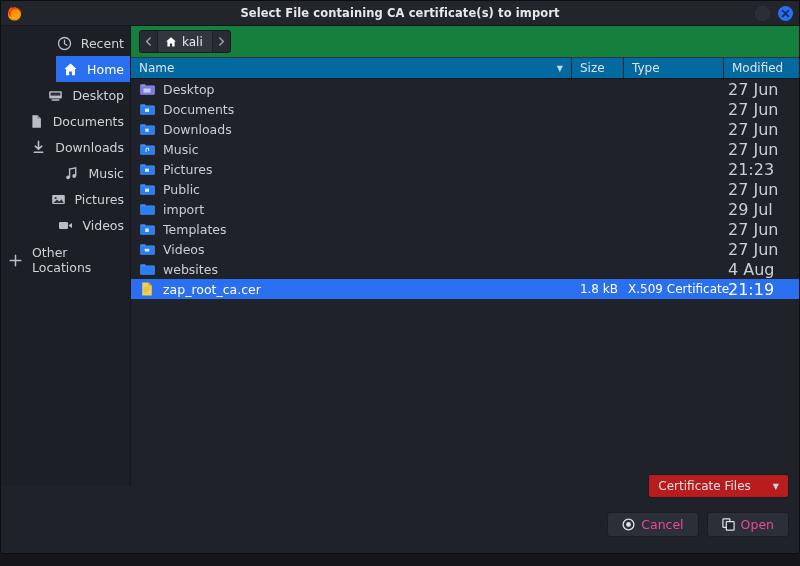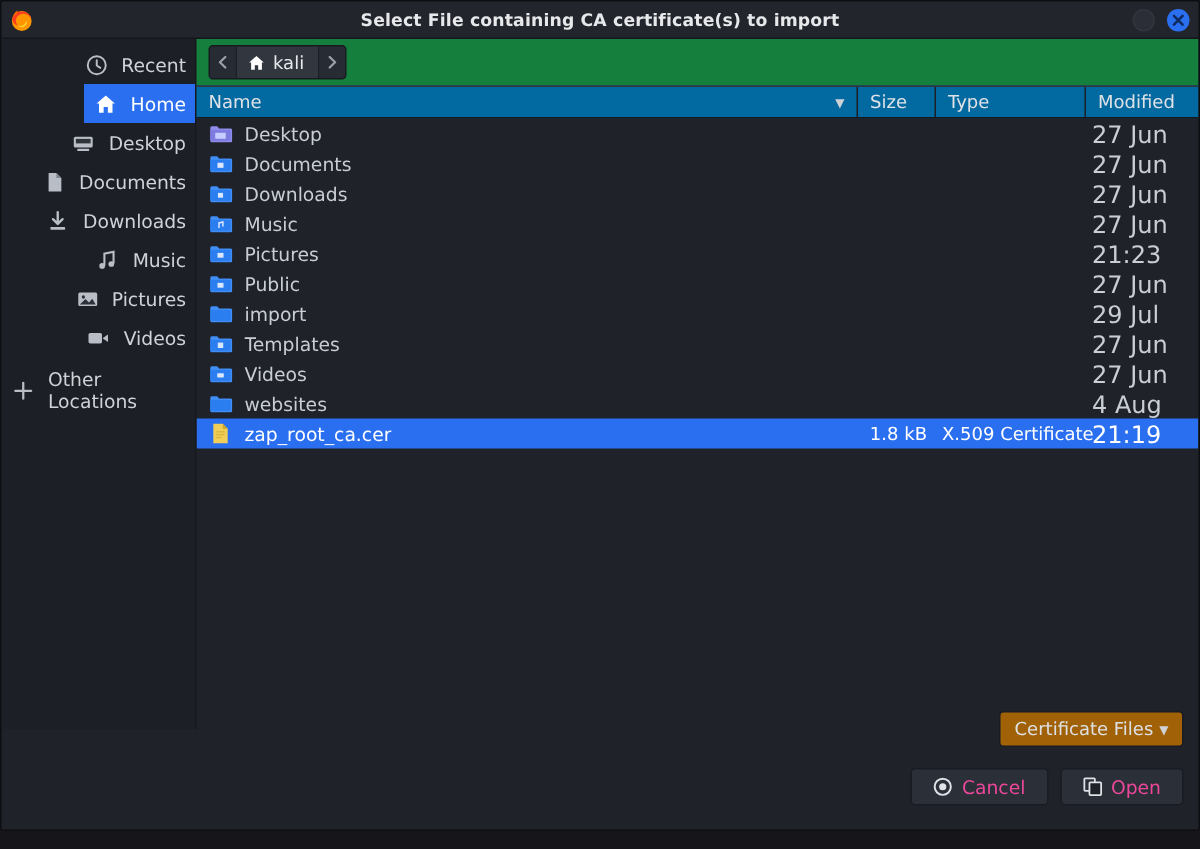--- a/index.html
+++ b/index.html
@@ -168,23 +168,23 @@
   .ficon svg { display: block; }
 
   
   .filterbar {
     height: 38px; flex: 0 0 38px;
     display: flex; align-items: center; justify-content: flex-end;
     padding-right: 10px;
     background: #1f2229;
   }
   .filter-btn {
-    display: flex; align-items: center; gap: 4px;
+    display: flex; align-items: center; gap: 22px;
     height: 24px; padding: 0 9px;
-    background: #a16207; border: 1px solid #191c22; border-radius: 3px;
+    background: #b91c1c; border: 1px solid #191c22; border-radius: 3px;
     color: #dde0e4; font-size: 12px;
   }
   .caret-dn { font-size: 8px; color: #cfd3d8; }
 
   .actionbar {
     height: 48px; flex: 0 0 48px;
     display: flex; align-items: center; justify-content: flex-end;
     gap: 8px; padding: 0 10px 10px 0;
     background: #1f2229;
   }

